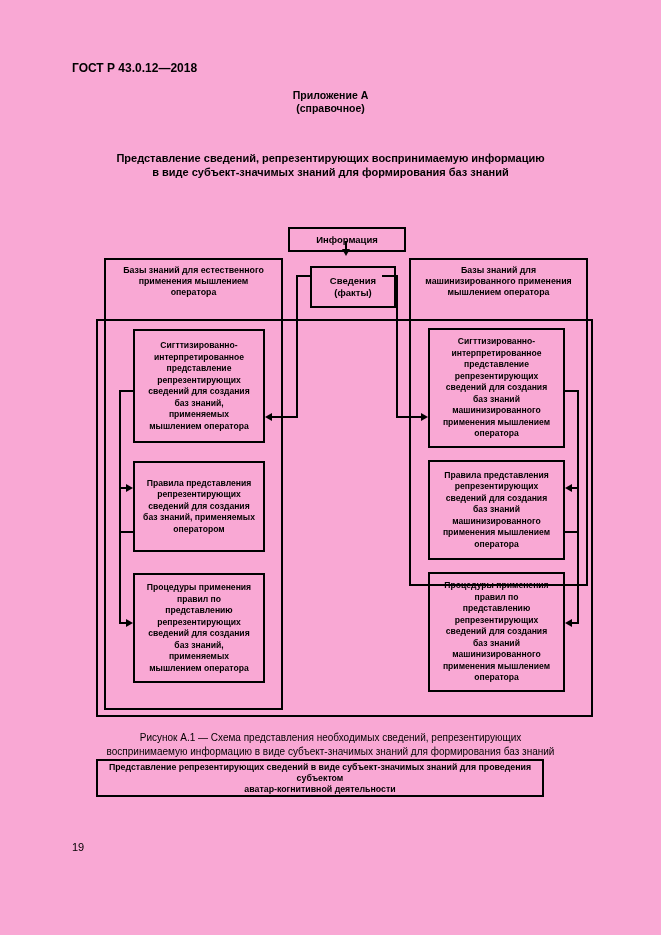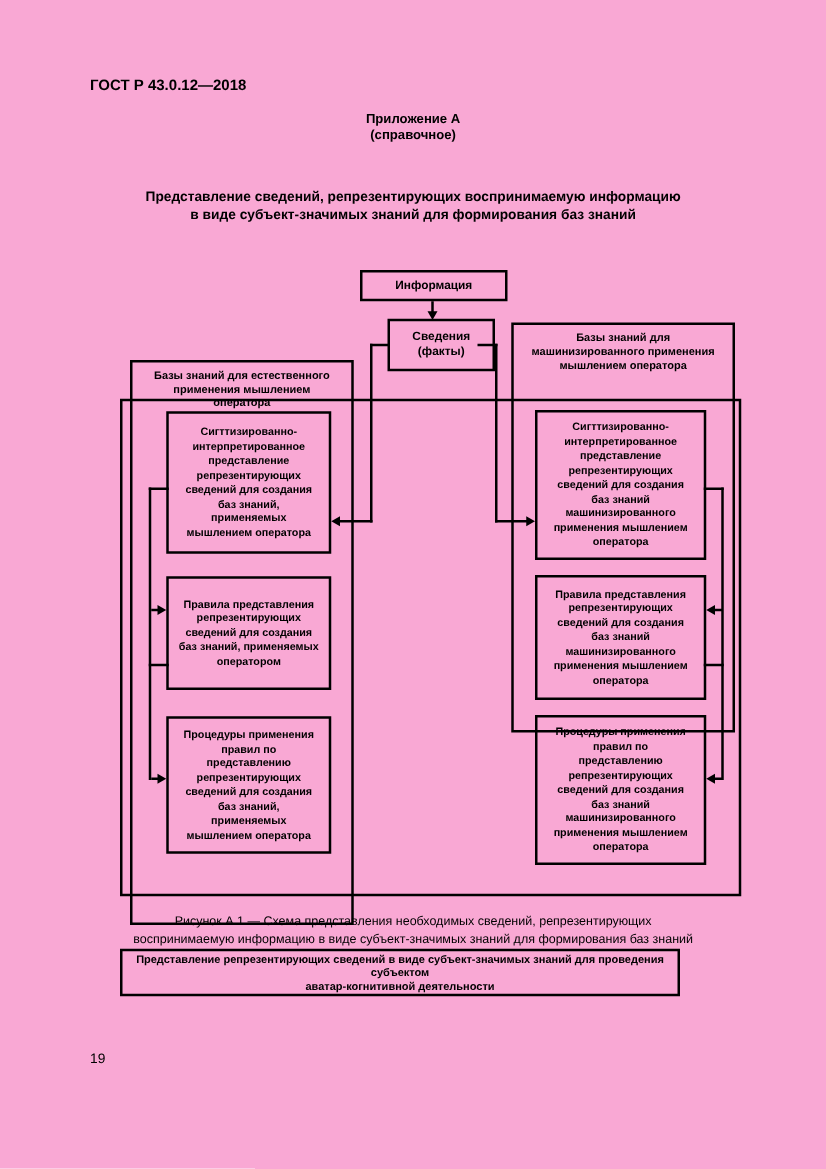--- a/index.html
+++ b/index.html
@@ -13,21 +13,21 @@
   .annex{width:661px;text-align:center;font-size:10.5px;font-weight:bold;line-height:13px;}
   .title{width:661px;text-align:center;font-size:11px;font-weight:bold;line-height:14px;}
   .caption{width:661px;text-align:center;font-size:10px;font-weight:normal;line-height:13.5px;}
   .pagenum{font-size:11px;}
   .dbox{
     border:2px solid #000;box-sizing:border-box;background:transparent;
     display:flex;align-items:center;justify-content:center;text-align:center;
     font-weight:bold;
   }
   .dbox .bt{font-size:8.6px;line-height:11.5px;}
-  .nodebig{font-size:9.5px;line-height:12px;}
+  .nodebig{font-size:9.5px;line-height:12px;margin-top:11px;}
   .container{border:2px solid #000;box-sizing:border-box;background:transparent;}
   .cheader{padding-top:5px;text-align:center;font-weight:bold;font-size:8.8px;line-height:11px;}
   .hl{position:absolute;height:2px;background:#000;}
   .vl{position:absolute;width:2px;background:#000;}
   .ah{position:absolute;width:0;height:0;}
   .ah-down{border-left:4px solid transparent;border-right:4px solid transparent;border-top:7px solid #000;}
   .ah-left{border-top:4px solid transparent;border-bottom:4px solid transparent;border-right:7px solid #000;}
   .ah-right{border-top:4px solid transparent;border-bottom:4px solid transparent;border-left:7px solid #000;}
 </style>
 </head>
@@ -56,21 +56,21 @@
     <span class="mltext">Сведения
 (факты)</span>
   </div>
 
   <div class="abs container" style="left:96px;top:319px;width:497px;height:398px;"></div>
   <div class="abs dbox" style="left:96px;top:759px;width:448px;height:38px;">
     <span class="bt mltext" style="font-size:8.8px;line-height:11px;">Представление репрезентирующих сведений в виде субъект-значимых знаний для проведения субъектом
 аватар-когнитивной деятельности</span>
   </div>
 
-  <div class="abs container" style="left:104px;top:258px;width:179px;height:452px;margin-top:30px;">
+  <div class="abs container" style="left:104px;top:258px;width:179px;height:452px;">
     <div class="cheader mltext">Базы знаний для естественного
 применения мышлением
 оператора</div>
   </div>
 
   <div class="abs container" style="left:409px;top:258px;width:179px;height:328px;">
     <div class="cheader mltext">Базы знаний для
 машинизированного применения
 мышлением оператора</div>
   </div>

